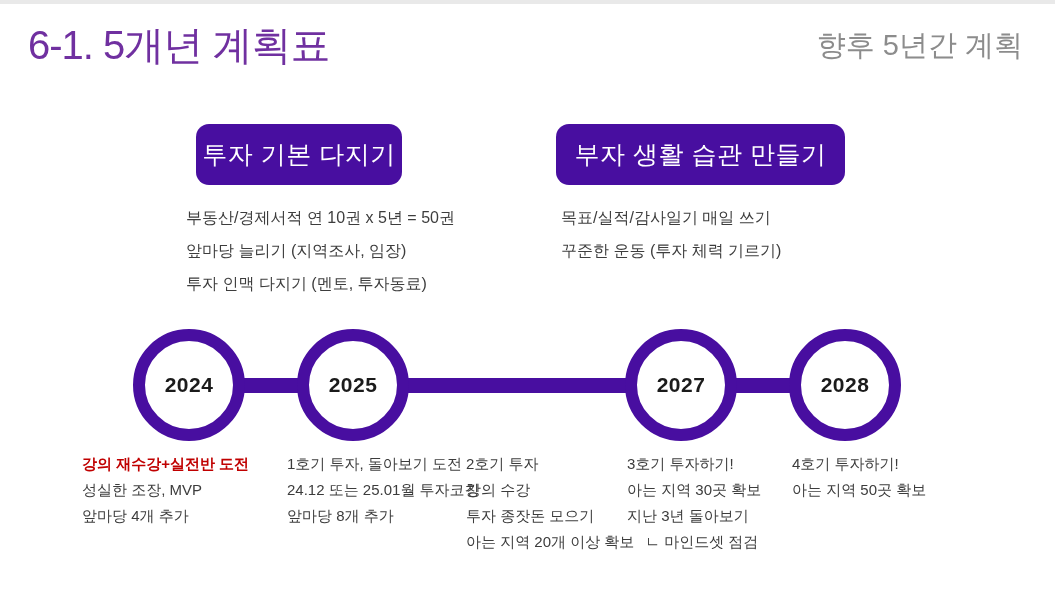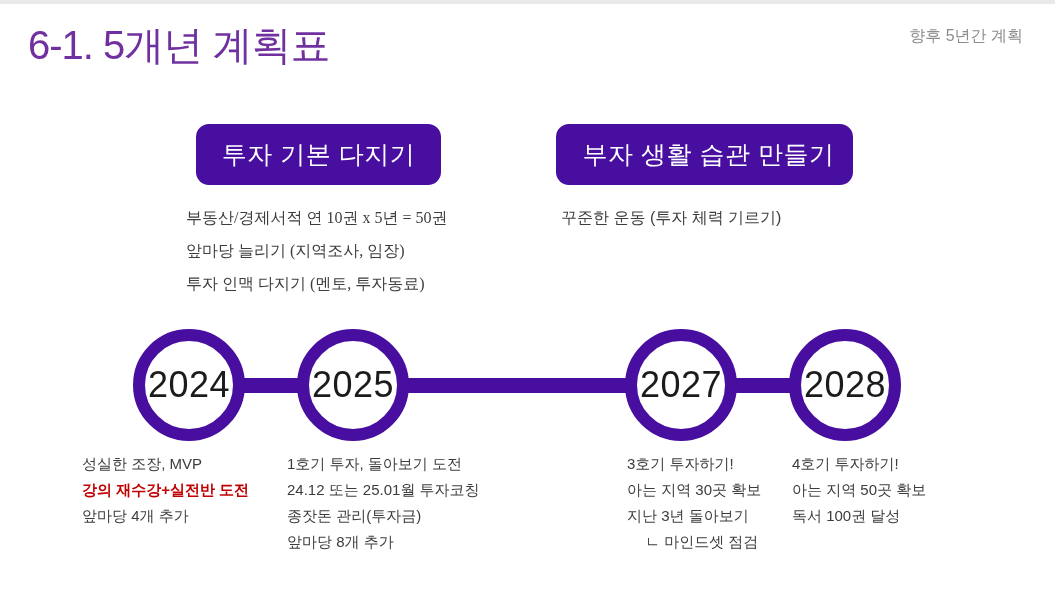--- a/index.html
+++ b/index.html
@@ -7,43 +7,43 @@
     position:relative;width:1055px;height:593px;background:#ffffff;
     font-family:"Liberation Sans","DejaVu Sans",sans-serif;overflow:hidden;
     margin:4px auto;
   }
   .page-title{
     position:absolute;left:28px;top:14px;
     font-size:40px;font-weight:500;color:#7030A0;letter-spacing:-1px;
   }
   .header-note{
     position:absolute;right:32px;top:22px;
-    font-size:16px;font-weight:400;color:#8C8C8C;
+    font-size:29px;font-weight:400;color:#8C8C8C;
   }
   .section-header{
     position:absolute;top:120px;height:61px;background:#480EA0;border-radius:13px;
     color:#ffffff;font-size:25px;display:flex;align-items:center;justify-content:center;
     letter-spacing:0.5px;
   }
-  .section-header.first{left:196px;width:245px;}
-  .section-header.second{left:556px;width:289px;padding-left:8px;}
+  .section-header.first{left:196px;width:206px;}
+  .section-header.second{left:556px;width:289px;}
   .section-list{
     position:absolute;top:197px;font-size:16px;line-height:33px;color:#3d3d3d;
   }
-  .section-list.first{left:186px;font-family:Liberation Serif, serif;}
+  .section-list.first{left:186px;}
   .section-list.second{left:561px;}
   .timeline-connector{
     position:absolute;left:189px;top:374px;width:656px;height:15px;background:#480EA0;
   }
   .timeline-node{
     position:absolute;top:325px;width:88px;height:88px;background:#ffffff;
     border:12px solid #480EA0;border-radius:50%;
     display:flex;align-items:center;justify-content:center;
   }
-  .timeline-node .year{font-size:36px;color:#1b1b1b;letter-spacing:0.5px;}
+  .timeline-node .year{font-size:21px;color:#1b1b1b;letter-spacing:0.5px;font-weight:bold;}
   .n0{left:133px;} .n1{left:297px;} .n2{left:461px;} .n3{left:625px;} .n4{left:789px;}
   .timeline-col{
     position:absolute;top:447px;font-size:15px;line-height:26px;color:#3c3c3c;
     white-space:nowrap;
   }
   .c0{left:82px;} .c1{left:287px;} .c2{left:466px;} .c3{left:627px;} .c4{left:792px;}
   .tl-line.hl{color:#C00000;font-weight:700;}
   .tl-line.indent{padding-left:18px;}
 </style>
 </head>
@@ -60,58 +60,63 @@
   <div class="section-header second">
     <span>부자 생활 습관 만들기</span>
   </div>
 
   <div class="section-list first">
     <div class="sec-line">부동산/경제서적 연 10권 x 5년 = 50권</div>
     <div class="sec-line">앞마당 늘리기 (지역조사, 임장)</div>
     <div class="sec-line">투자 인맥 다지기 (멘토, 투자동료)</div>
   </div>
   <div class="section-list second">
+    <div class="sec-line">목표/실적/감사일기 매일 쓰기</div>
     <div class="sec-line">꾸준한 운동 (투자 체력 기르기)</div>
   </div>
 
   <div class="timeline-connector"></div>
 
   <div class="timeline-node n0">
     <span class="year">2024</span>
   </div>
   <div class="timeline-node n1">
     <span class="year">2025</span>
   </div>
   <div class="timeline-node n3">
     <span class="year">2027</span>
   </div>
   <div class="timeline-node n4">
     <span class="year">2028</span>
   </div>
 
   <div class="timeline-col c0">
+    <div class="tl-line hl">강의 재수강+실전반 도전</div>
     <div class="tl-line">성실한 조장, MVP</div>
-    <div class="tl-line hl">강의 재수강+실전반 도전</div>
     <div class="tl-line">앞마당 4개 추가</div>
   </div>
 
   <div class="timeline-col c1">
     <div class="tl-line">1호기 투자, 돌아보기 도전</div>
     <div class="tl-line">24.12 또는 25.01월 투자코칭</div>
-    <div class="tl-line">종잣돈 관리(투자금)</div>
     <div class="tl-line">앞마당 8개 추가</div>
   </div>
 
+  <div class="timeline-col c2">
+    <div class="tl-line">2호기 투자</div>
+    <div class="tl-line">강의 수강</div>
+    <div class="tl-line">투자 종잣돈 모으기</div>
+    <div class="tl-line">아는 지역 20개 이상 확보</div>
+  </div>
 
   <div class="timeline-col c3">
     <div class="tl-line">3호기 투자하기!</div>
     <div class="tl-line">아는 지역 30곳 확보</div>
     <div class="tl-line">지난 3년 돌아보기</div>
     <div class="tl-line indent">ㄴ 마인드셋 점검</div>
   </div>
 
   <div class="timeline-col c4">
     <div class="tl-line">4호기 투자하기!</div>
     <div class="tl-line">아는 지역 50곳 확보</div>
-    <div class="tl-line">독서 100권 달성</div>
   </div>
 
 </div>
 
 </body></html>

